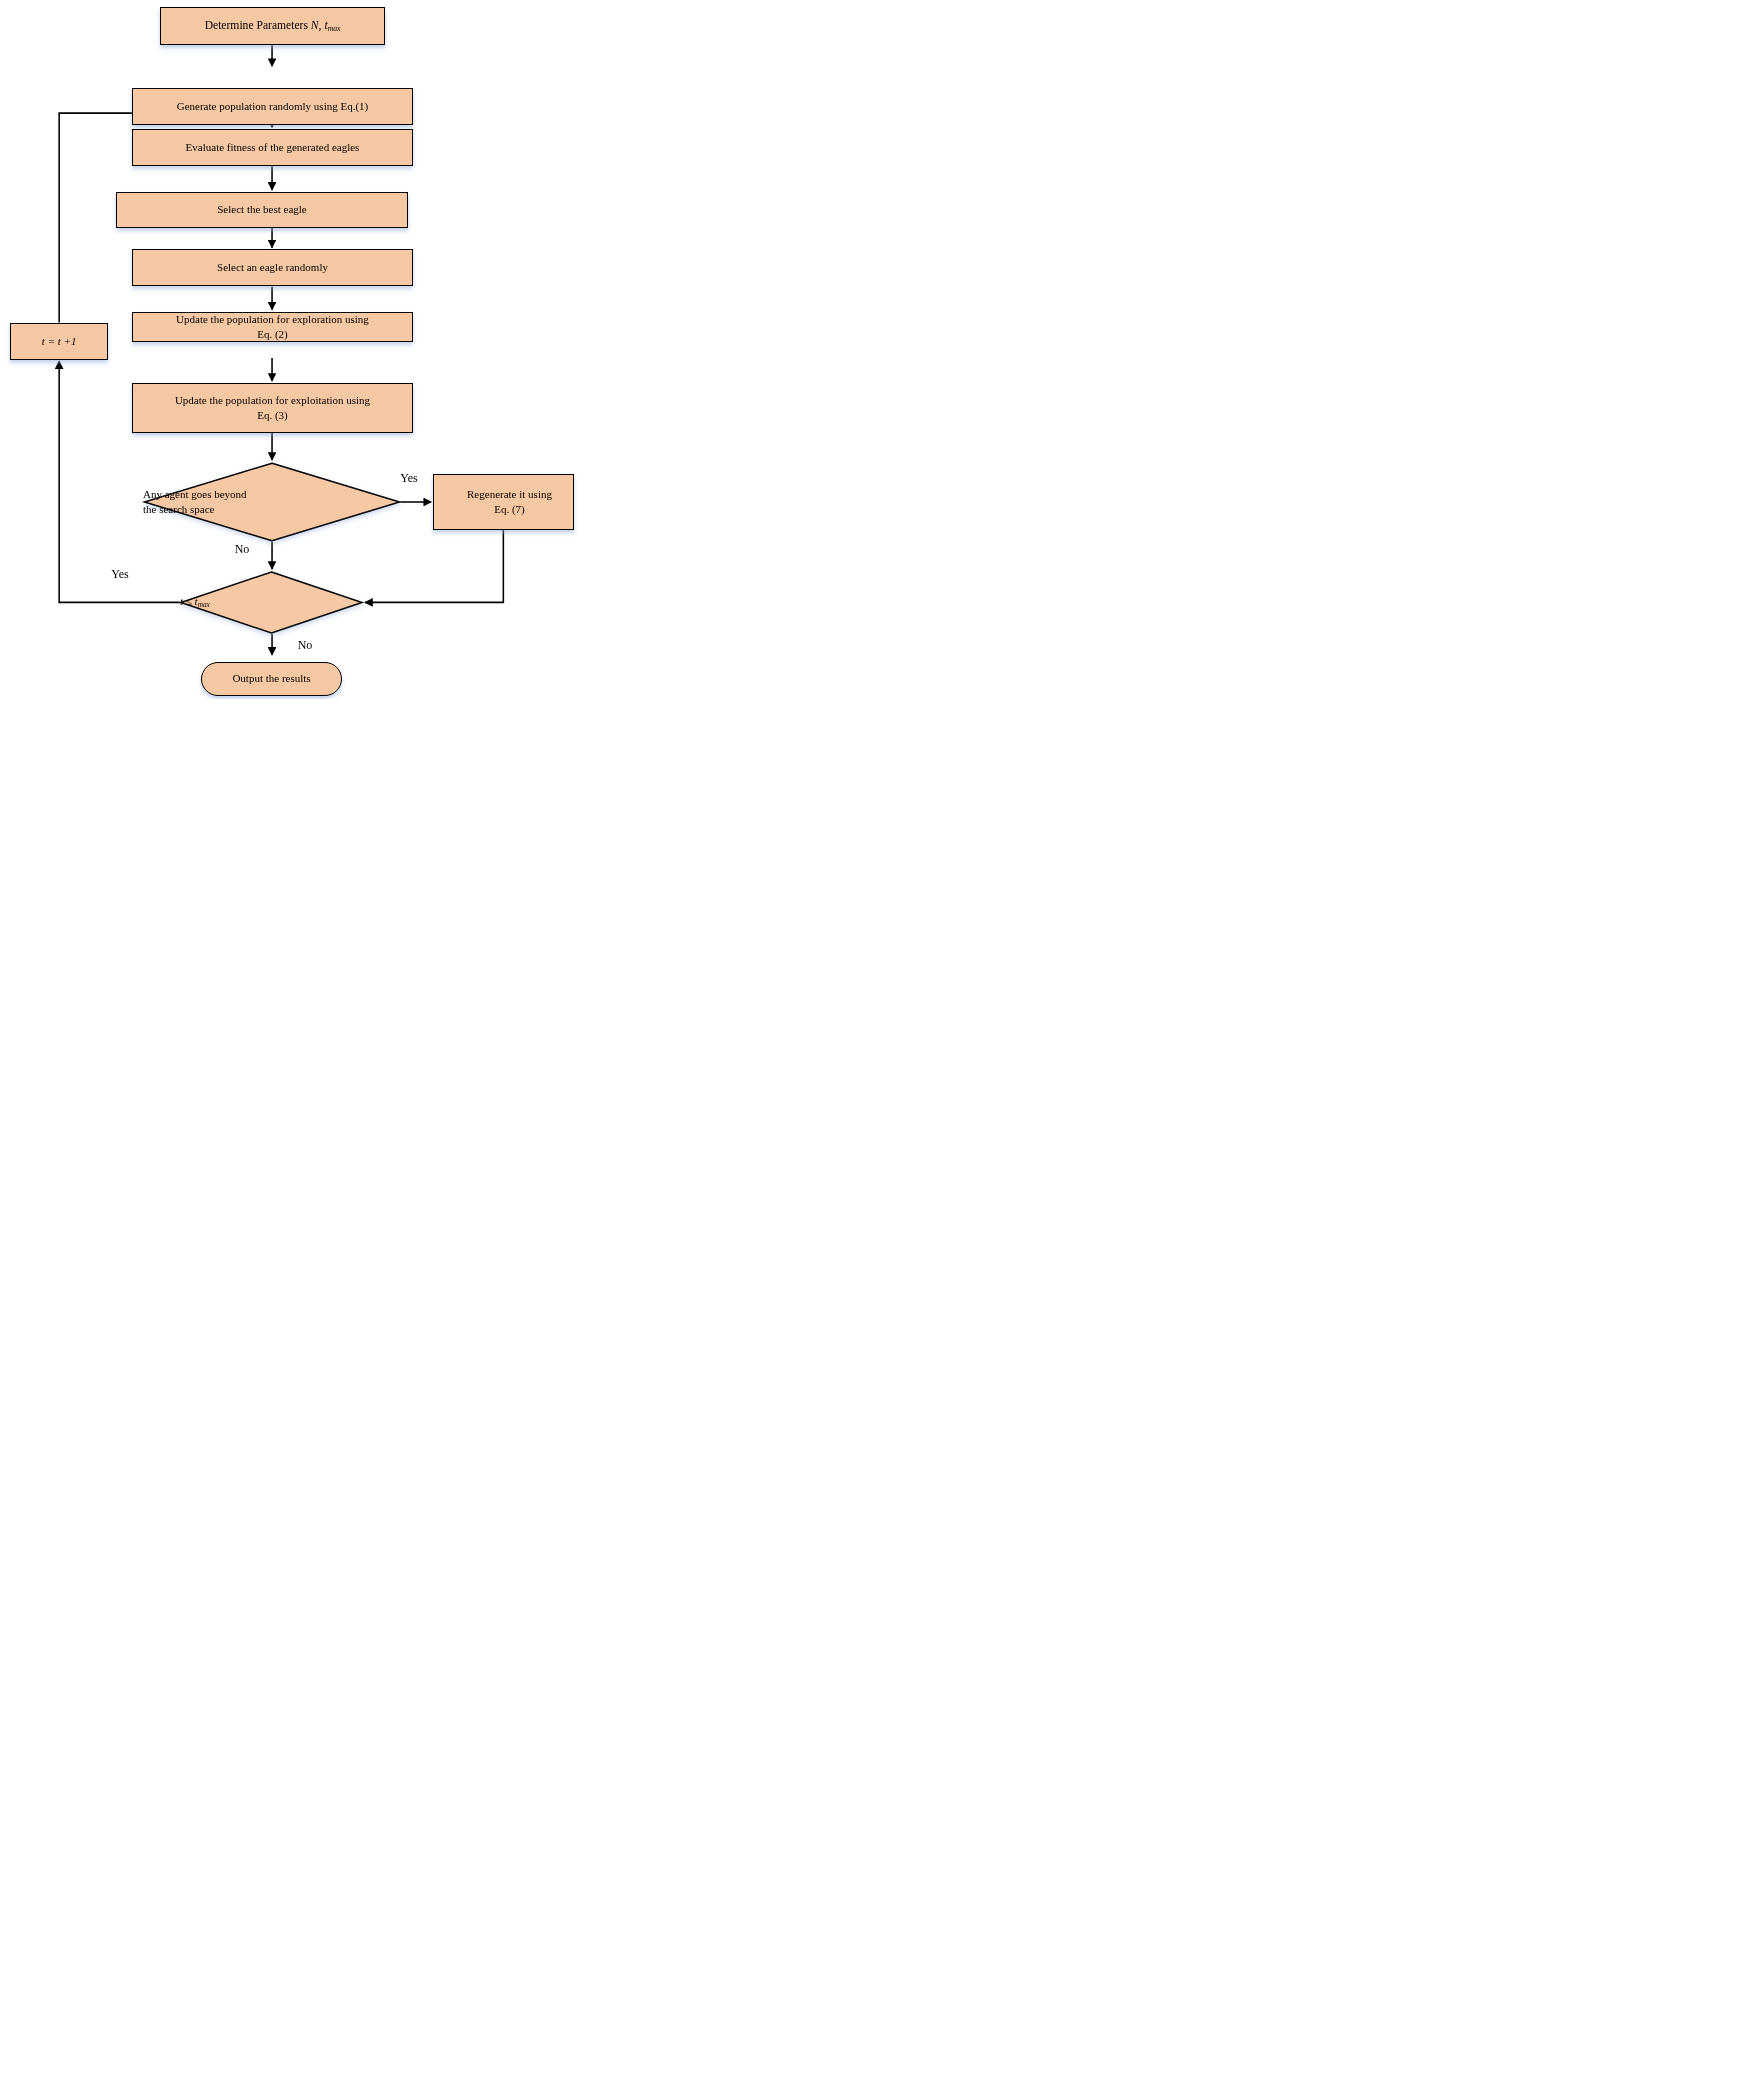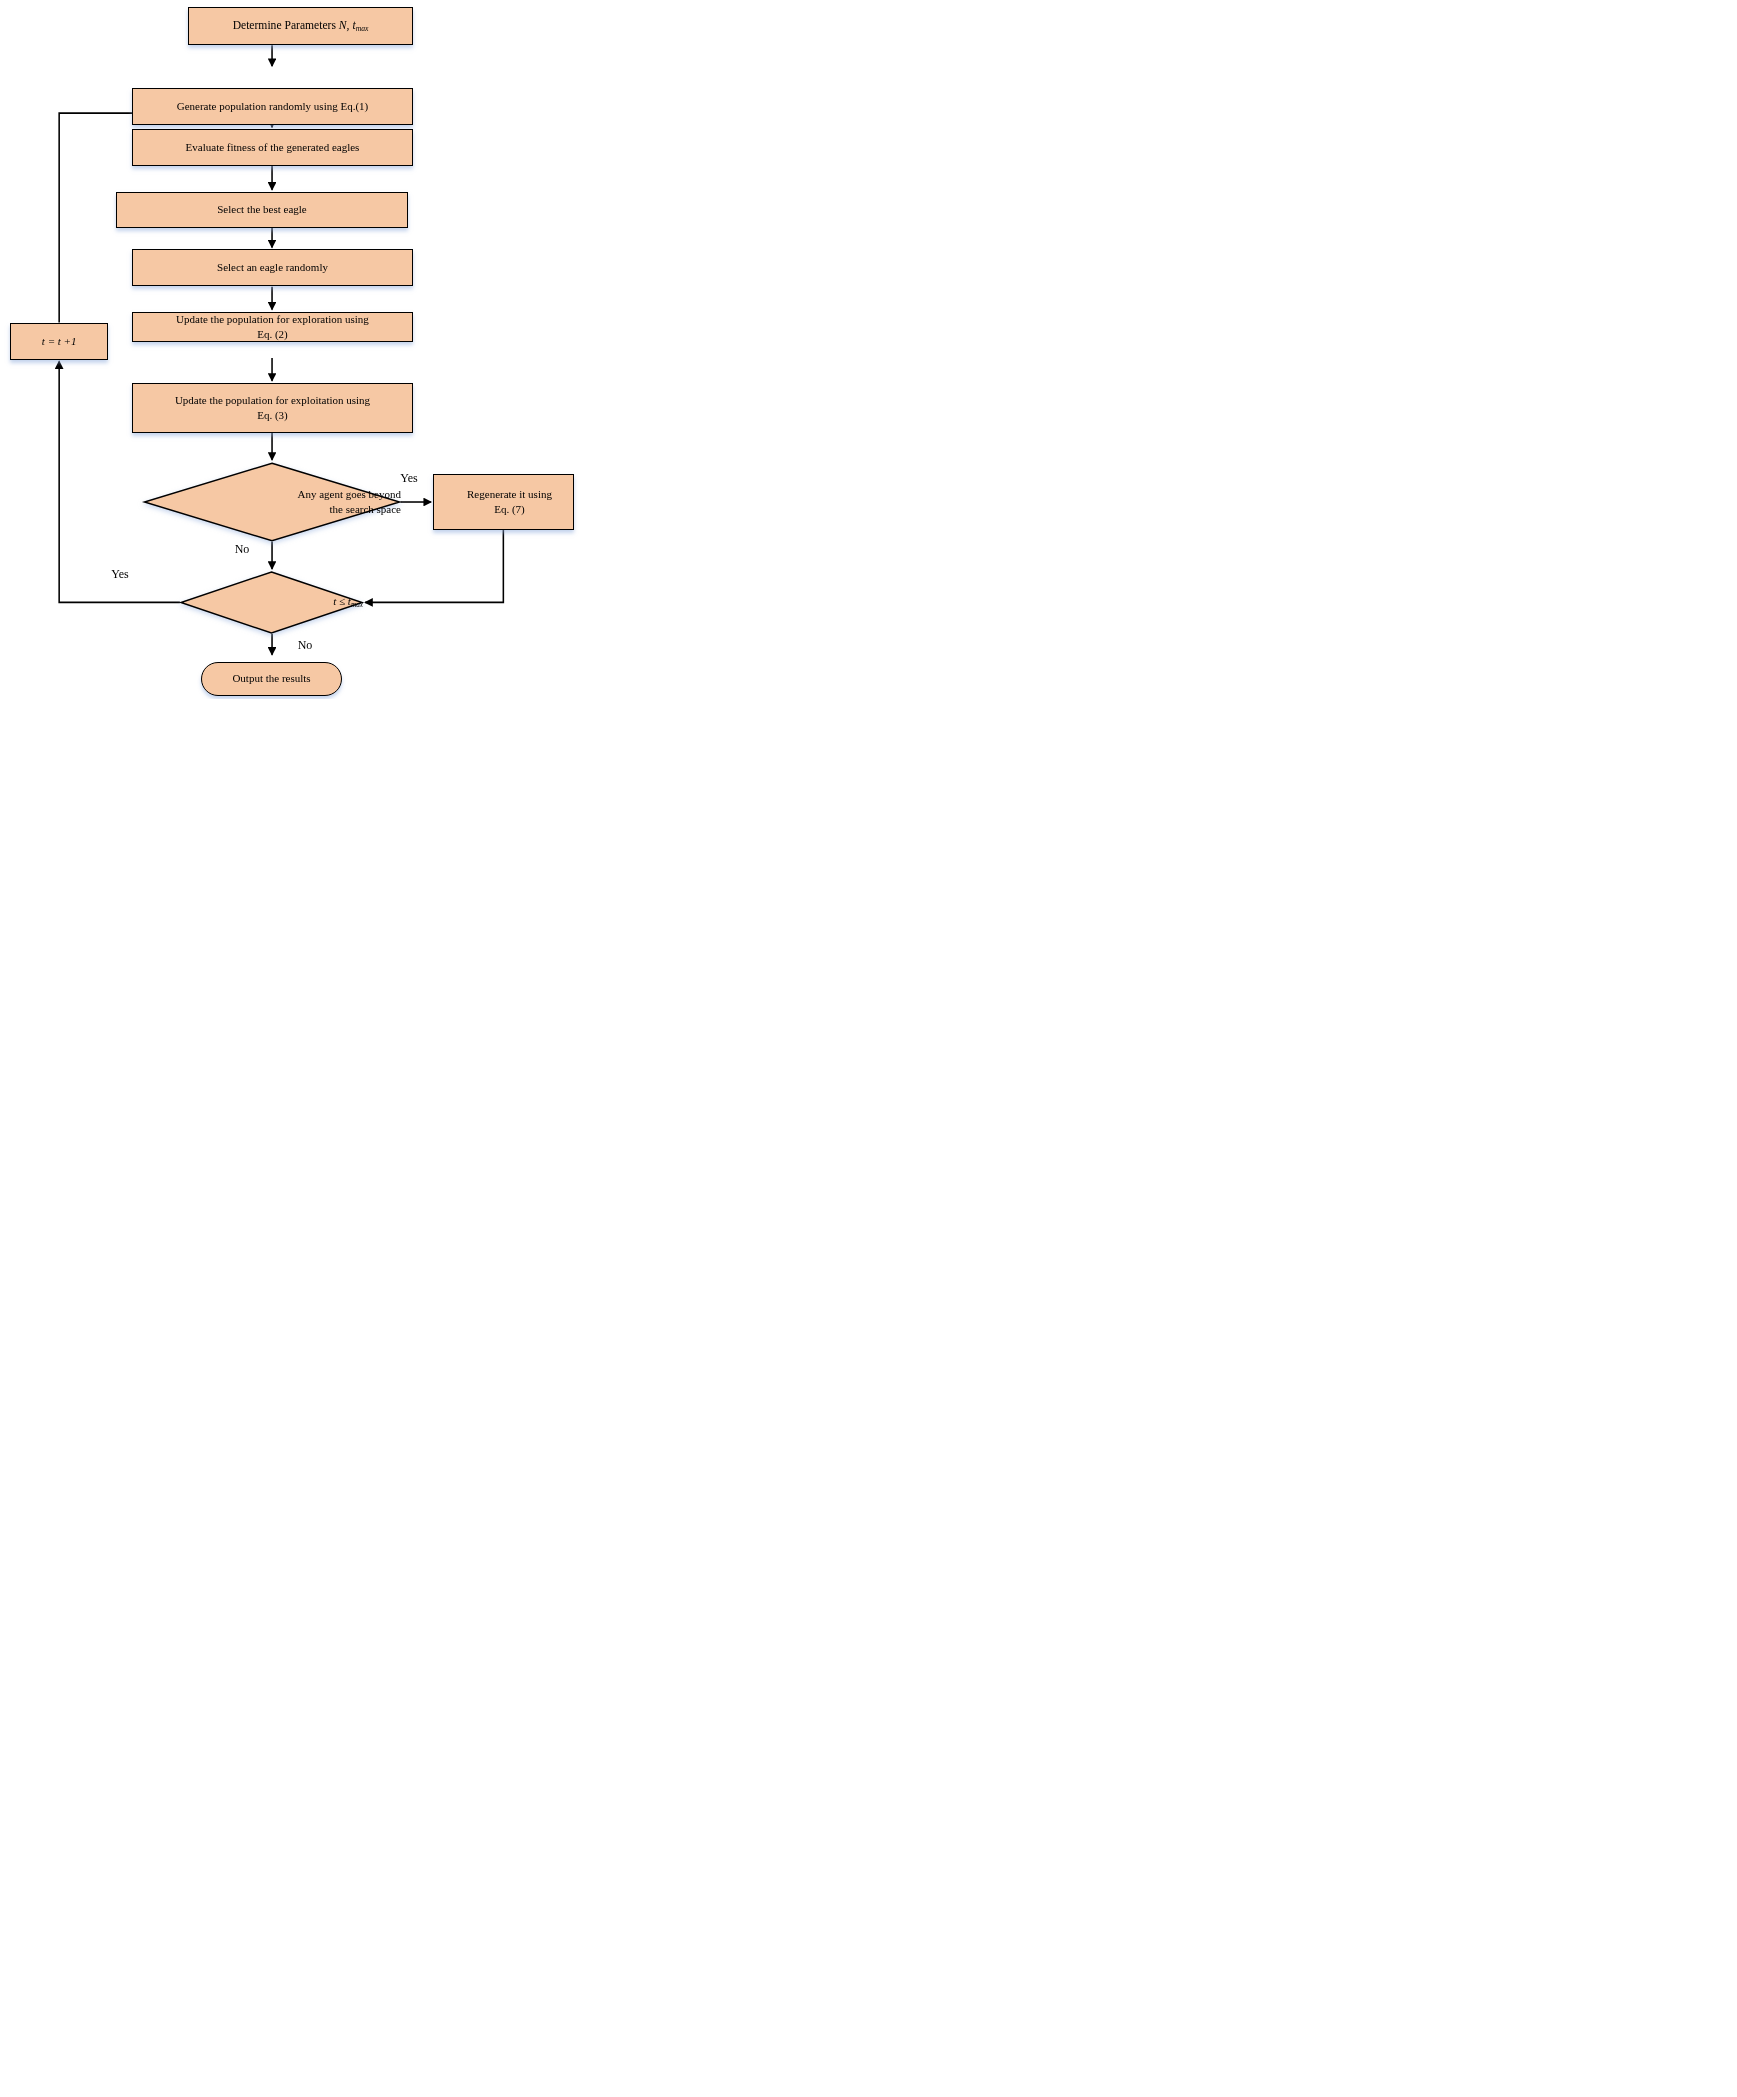--- a/index.html
+++ b/index.html
@@ -27,21 +27,21 @@
     display:flex;flex-direction:column;align-items:center;justify-content:center;
     text-align:center;
     font-size:11px;line-height:1.4;
   }
   .node.terminator{border-radius:17.5px;}
   .diamond{position:absolute;}
   .diamond svg{position:absolute;left:0;top:0;overflow:visible;filter:drop-shadow(0 2.4px 2.9px var(--shadow));}
   .diamond polygon{fill:var(--fill);stroke:var(--border);stroke-width:3;}
   .dtext{
     position:absolute;left:0;top:0;right:0;bottom:0;
-    display:flex;flex-direction:column;align-items:flex-end;justify-content:center;
+    display:flex;flex-direction:column;align-items:flex-start;justify-content:center;
     text-align:center;font-size:11px;line-height:1.35;
   }
   .lbl{
     position:absolute;transform:translate(-50%,-50%);
     font-size:12px;white-space:nowrap;
   }
   .it{font-style:italic;}
   .sub{font-style:italic;font-size:0.66em;vertical-align:-0.28em;}
 </style>
 </head>
@@ -63,21 +63,21 @@
     <line x1="561" y1="591" x2="561" y2="638" marker-end="url(#arrow)"></line>
     <line x1="561" y1="738" x2="561" y2="785" marker-end="url(#arrow)"></line>
     <line x1="561" y1="891" x2="561" y2="948" marker-end="url(#arrow)"></line>
     <line x1="826" y1="1035" x2="889" y2="1035" marker-end="url(#arrow)"></line>
     <polyline points="1038,1092 1038,1242 753,1242" marker-end="url(#arrow)"></polyline>
     <line x1="561" y1="1117" x2="561" y2="1173" marker-end="url(#arrow)"></line>
     <polyline points="371,1242 122,1242 122,745" marker-end="url(#arrow)"></polyline>
     <line x1="561" y1="1307" x2="561" y2="1350" marker-end="url(#arrow)"></line>
   </svg>
 
-  <div class="node" style="left:160px;top:7.3px;width:225px;height:38px;font-size:11.6px;margin-left:28px;">
+  <div class="node" style="left:160px;top:7.3px;width:225px;height:38px;font-size:11.6px;">
     <div>
       <span>Determine Parameters </span><span class="it">N, t</span><span class="sub">max</span>
     </div>
   </div>
 
   <div class="node" style="left:132px;top:68px;width:281px;height:37px;margin-top:20px;">
     <span>Generate population randomly using Eq.(1)</span>
   </div>
 
   <div class="node" style="left:132px;top:129px;width:281px;height:37px;">

